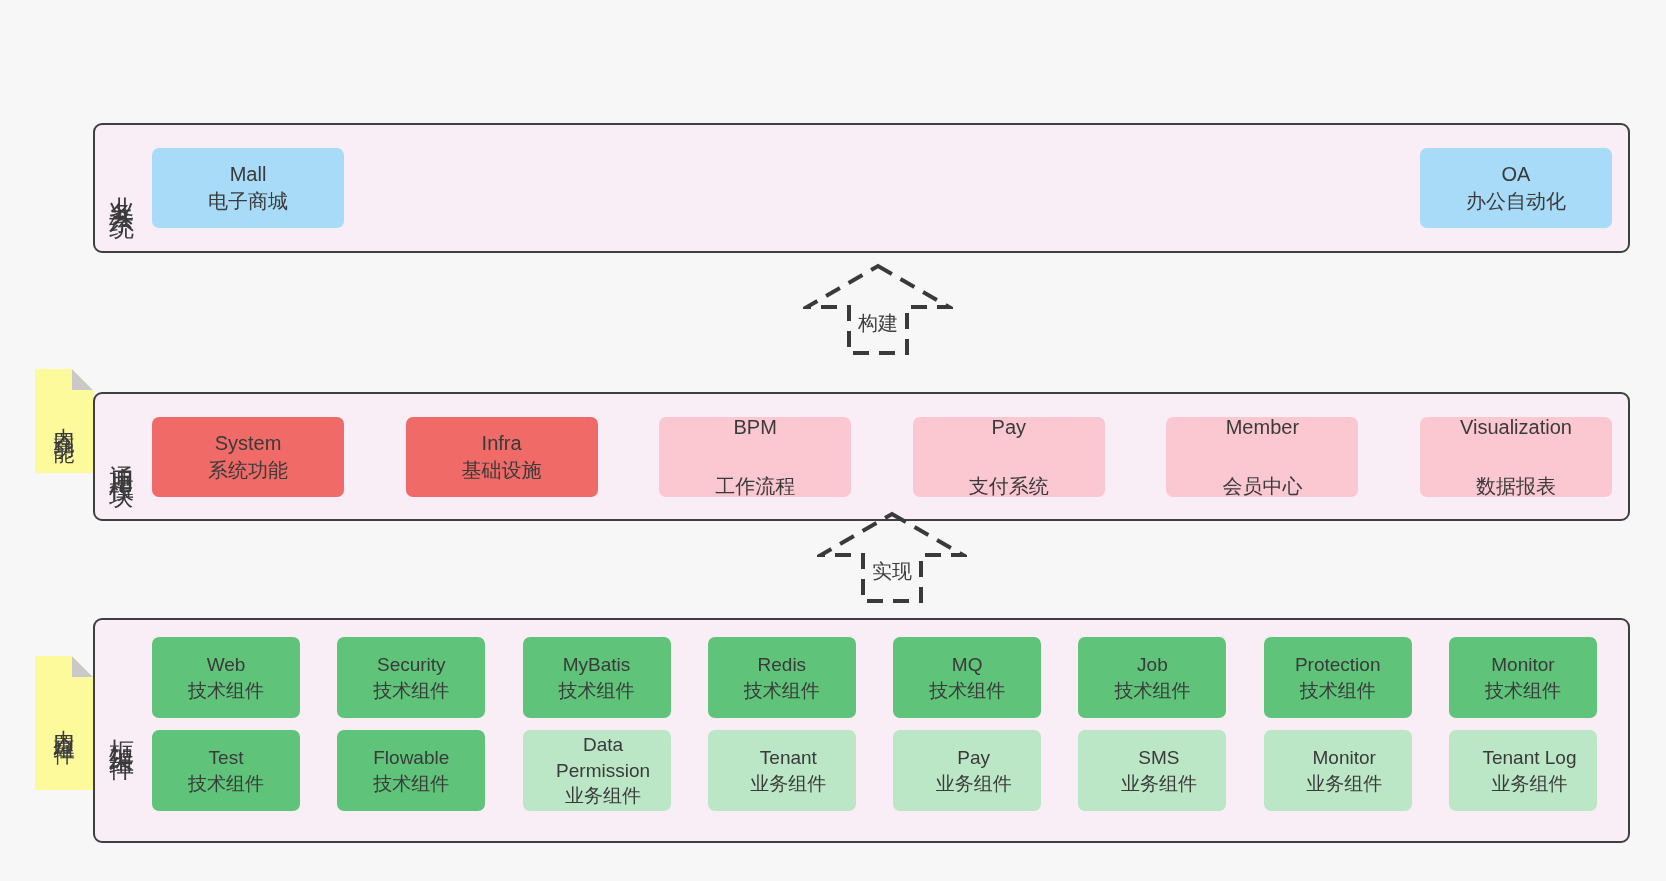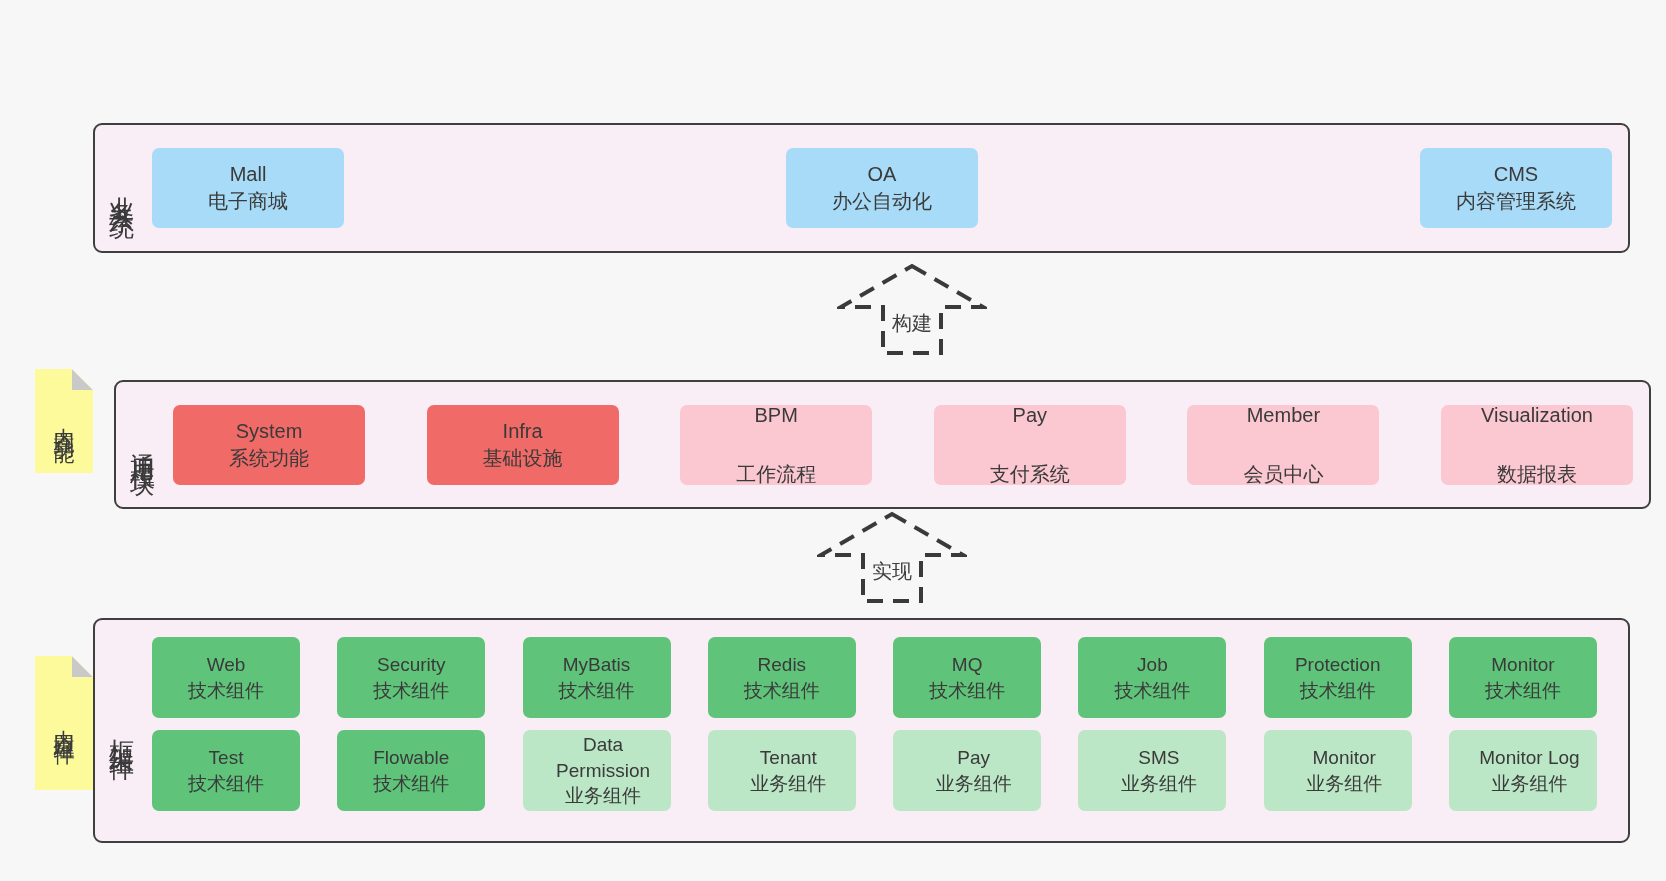--- a/index.html
+++ b/index.html
@@ -18,21 +18,21 @@
   .layer {
     position: absolute;
     left: 93px;
     width: 1537px;
     background: #f9edf6;
     border: 2px solid #3f3f3f;
     border-radius: 9px;
     box-sizing: border-box;
   }
   #layer-business   { top: 123px; height: 130px; }
-  #layer-common     { top: 380px; height: 129px; margin-left: 21px; }
+  #layer-common     { top: 392px; height: 129px; }
   #layer-framework  { top: 618px; height: 225px; }
 
   .side-label {
     position: absolute;
     left: 11px;
     top: 50%;
     transform: translateY(-50%);
     writing-mode: vertical-rl;
     text-orientation: upright;
     font-size: 25px;
@@ -109,21 +109,21 @@
     color: #3a3a3a;
     white-space: nowrap;
   }
 
   
   .arrow {
     position: absolute;
     width: 150px;
     height: 97px;
   }
-  #arrow-build     { left: 837px; top: 260px; }
+  #arrow-build     { left: 803px; top: 260px; }
   #arrow-implement { left: 817px; top: 508px; }
   .arrow svg { position: absolute; left: 0; top: 0; }
   .arrow-label {
     position: absolute;
     left: 50%;
     top: 49px;
     transform: translateX(-50%);
     background: #f7f7f7;
     padding: 1px 4px;
     font-size: 20px;
@@ -140,24 +140,20 @@
     <div class="side-label">业务系统</div>
     <div class="row6">
       <div class="box blue">
         <div>Mall</div>
         <div>电子商城</div>
       </div>
       <div class="box blue">
         <div>OA</div>
         <div>办公自动化</div>
       </div>
-      <div class="box blue">
-        <div>CMS</div>
-        <div>内容管理系统</div>
-      </div>
     </div>
   </div>
 
   <div class="arrow" id="arrow-build">
     <svg width="150" height="97" viewBox="0 0 150 97">
       <path d="M75 6 L146 47 L104 47 L104 93 L46 93 L46 47 L4 47 Z" fill="none" stroke="#3a3a3a" stroke-width="4" stroke-dasharray="16 10" stroke-linecap="butt"></path>
     </svg>
     <div class="arrow-label">构建</div>
   </div>
 
@@ -263,21 +259,21 @@
         </div>
         <div class="box light-green">
           <div>SMS</div>
           <div>业务组件</div>
         </div>
         <div class="box light-green">
           <div>Monitor</div>
           <div>业务组件</div>
         </div>
         <div class="box light-green">
-          <div>Monitor Log</div>
+          <div>Tenant Log</div>
           <div>业务组件</div>
         </div>
       </div>
     </div>
   </div>
 
   <div class="sticky" id="sticky-components">
     <div class="sticky-fold"></div>
     <div class="sticky-text">内置组件</div>
   </div>

